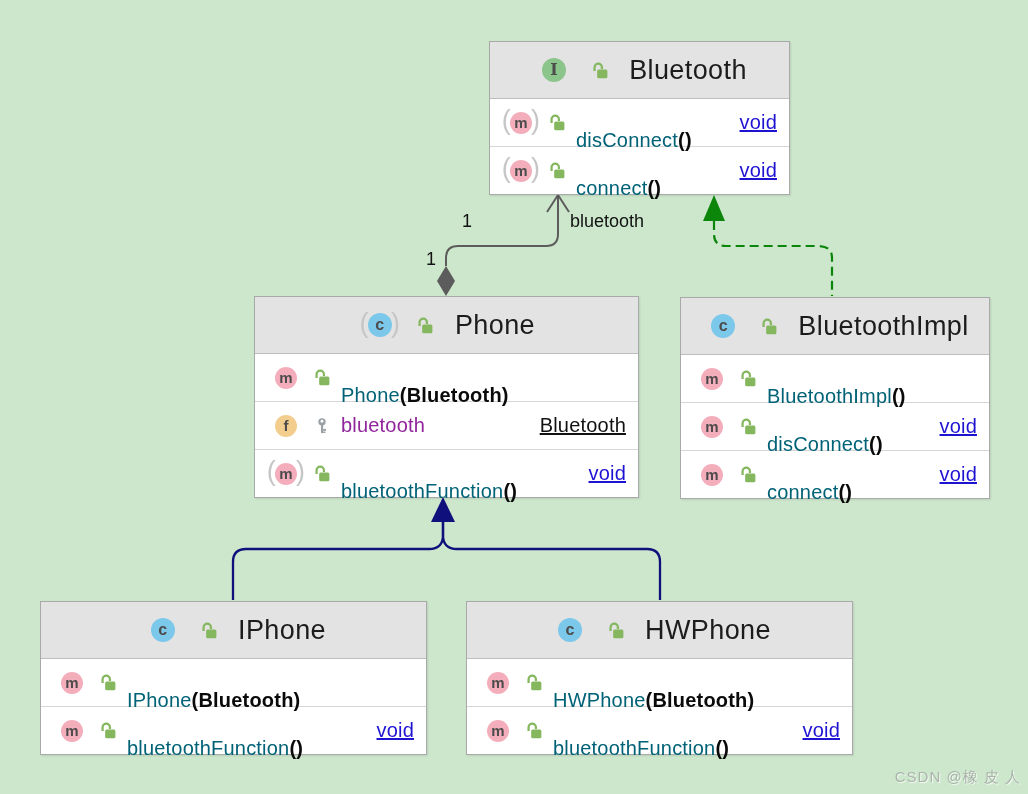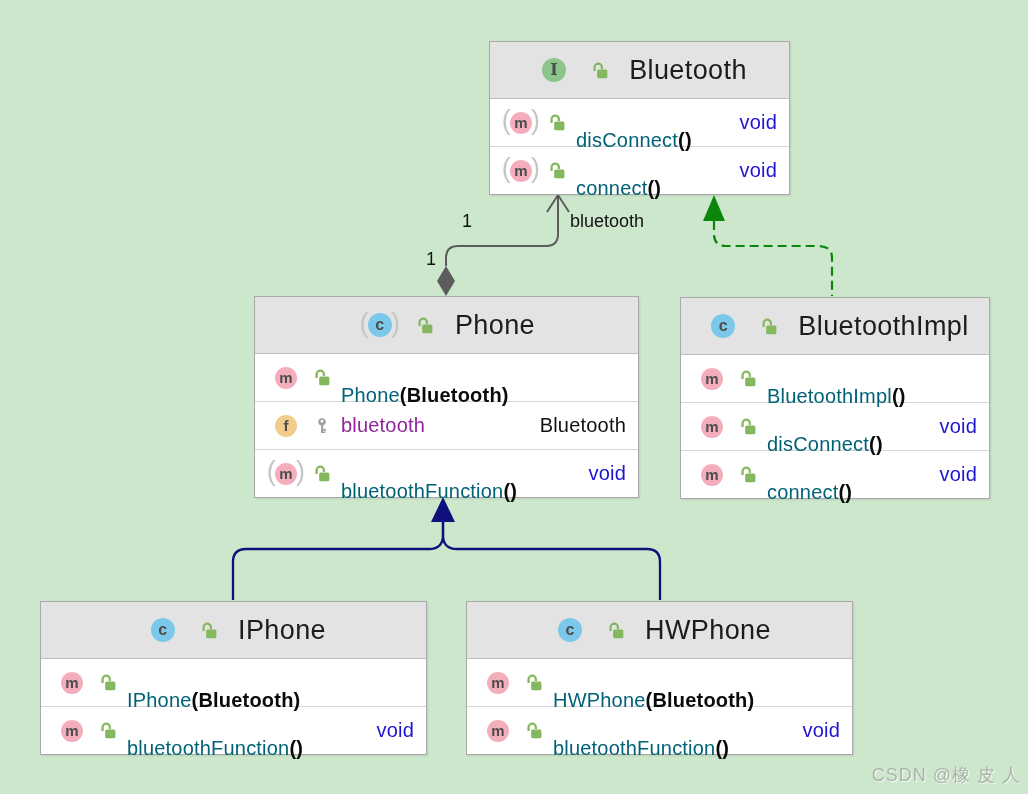--- a/index.html
+++ b/index.html
@@ -46,33 +46,33 @@
   .paren{color:var(--paren);font-size:27px;line-height:1;padding-bottom:4px;margin:0 -1px;}
   .lockwrap{width:24px;display:flex;align-items:center;justify-content:center;margin:0 7px 0 2px;}
   .lockicon .shackle{stroke:var(--lock);stroke-width:1.9;fill:none;}
   .lockicon .body{fill:var(--lock);}
   .keyicon .k{fill:var(--key);}
   .keyicon .hole{fill:#ffffff;}
   .rname{display:flex;align-items:baseline;}
   .n-method{color:var(--method);margin-top:36px;}
   .n-field{color:var(--field);}
   .args{font-weight:700;color:#0a0a0a;}
-  .rtype{margin-left:auto;padding-left:18px;}
+  .rtype{margin-left:auto;padding-left:18px;text-decoration:underline;}
   .t-void{color:var(--voidc);}
   .t-plain{color:var(--plain);}
   #edges{position:absolute;left:0;top:0;pointer-events:none;}
   .agg-line{stroke:var(--aggregation);stroke-width:2;fill:none;}
   .agg-diamond{fill:var(--aggregation);}
   .real-line{stroke:var(--realization);stroke-width:2.2;fill:none;stroke-dasharray:9 5;}
   .real-tri{fill:var(--realization);}
   .inh-line{stroke:var(--inheritance);stroke-width:2.3;fill:none;}
   .inh-tri{fill:var(--inheritance);}
   .edge-label{position:absolute;font-size:18px;color:var(--label);}
   .watermark{
-    position:absolute;right:7px;bottom:7px;font-size:18px;letter-spacing:1px;
+    position:absolute;right:7px;bottom:7px;font-size:15px;letter-spacing:1px;
     color:var(--watermark);text-shadow:1px 1px 1px rgba(255,255,255,.85);
   }
 </style>
 </head>
 <body>
 
 <svg id="edges" width="1028" height="794" viewBox="0 0 1028 794">
 
   <path class="agg-line" d="M446,266 L446,258 Q446,246 458,246 L546,246 Q558,246 558,234 L558,197"></path>
   <path class="agg-line" d="M547,212 L558,195 L569,212"></path>

